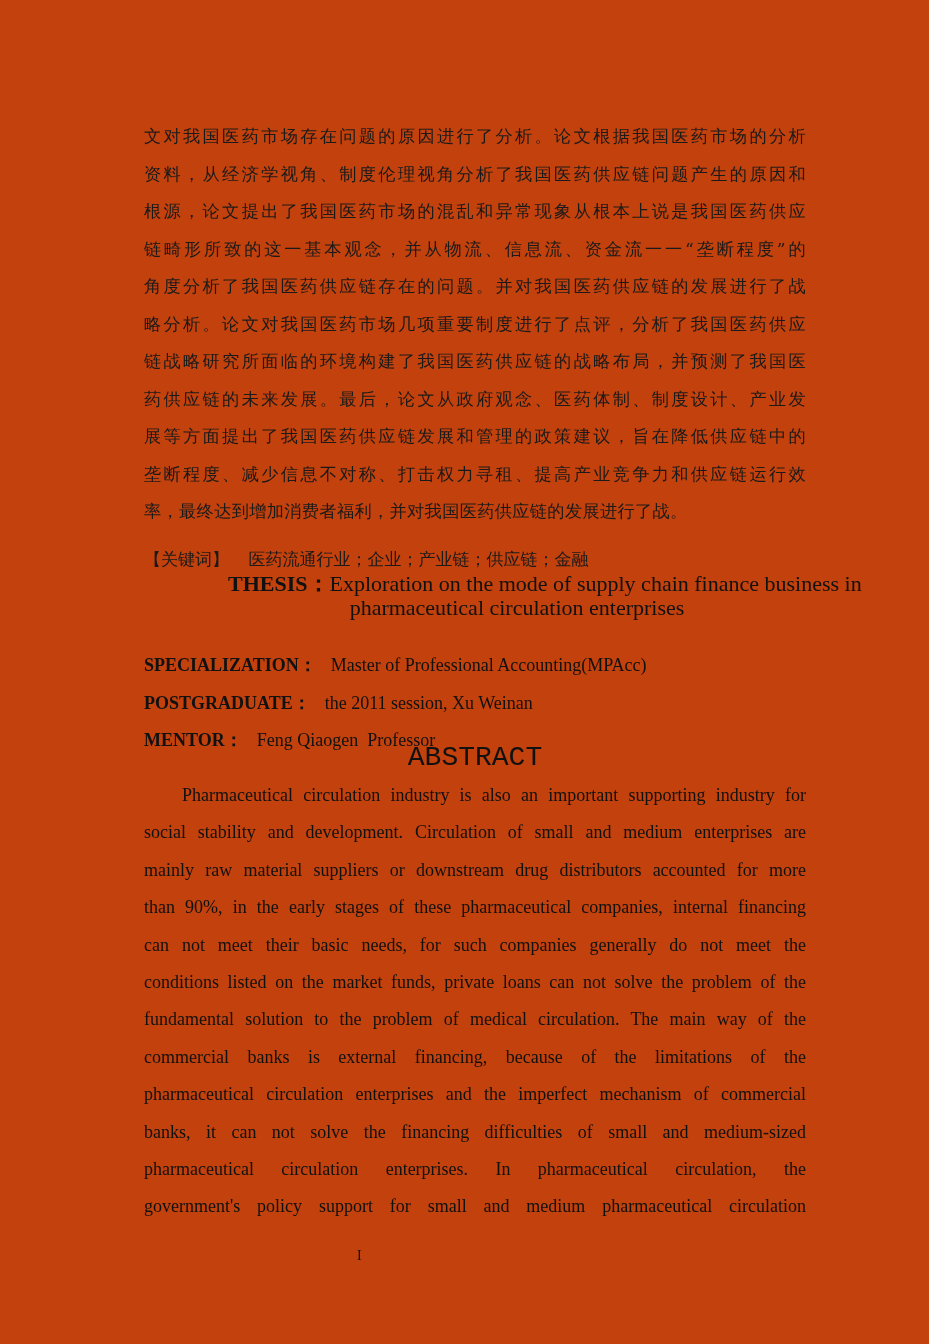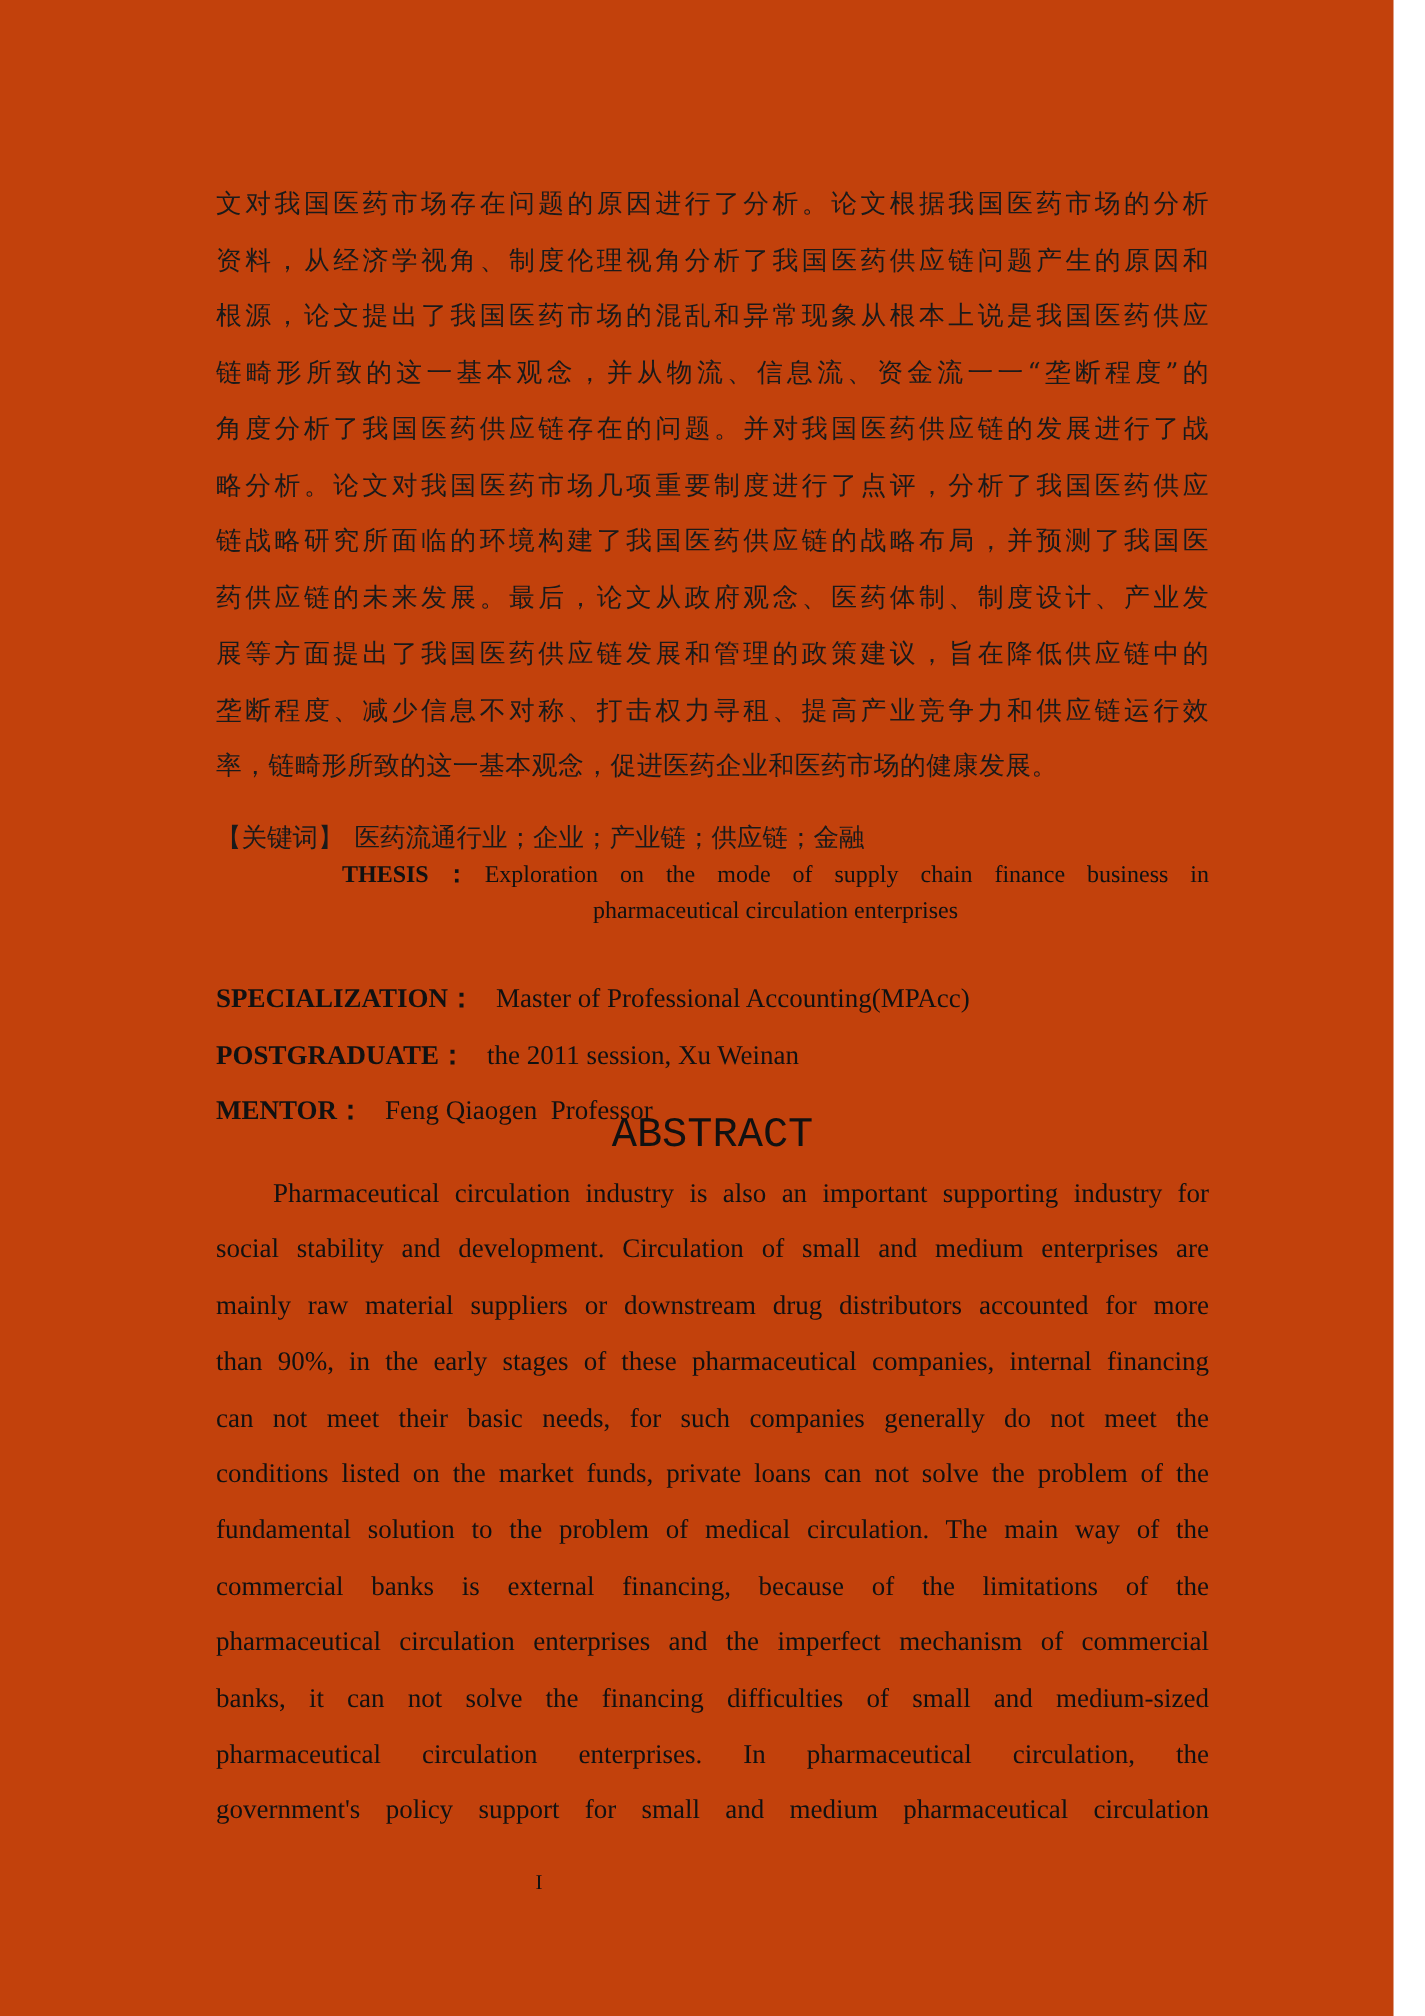--- a/index.html
+++ b/index.html
@@ -12,25 +12,25 @@
     letter-spacing: 0.35px;
     color: #1a1a1a;
   }
   .cn-line { display: block; white-space: nowrap; text-align-last: justify; text-align: justify; }
   .cn-line.last { text-align-last: left; }
   .keywords {
     position: absolute; left: 144px; top: 547px; width: 662px;
     font-family: "DejaVu Serif", "Liberation Serif", serif;
     font-size: 17px; line-height: 24px; color: #1a1a1a; white-space: nowrap;
   }
-  .keywords .kw-label { margin-right: 2px; }
+  .keywords .kw-label { margin-right: 14px; }
   .thesis {
     position: absolute; left: 228px; top: 572px; width: 578px;
     font-family: "Liberation Serif", "DejaVu Serif", serif;
-    font-size: 16px; line-height: 24px; color: #111111;
+    font-size: 22px; line-height: 24px; color: #111111;
   }
   .thesis .l1 { display: block; text-align: justify; text-align-last: justify; white-space: nowrap; }
   .thesis .l2 { display: block; text-align: center; }
   .bold { font-weight: bold; }
   .meta-line {
     position: absolute; left: 144px;
     font-family: "Liberation Serif", "DejaVu Serif", serif;
     font-size: 18px; line-height: 24px; color: #111111; white-space: nowrap; margin-top: 19px;
   }
   .meta-line .val { margin-left: 14px; }
@@ -61,21 +61,21 @@
     <span class="cn-line">文对我国医药市场存在问题的原因进行了分析。论文根据我国医药市场的分析</span>
     <span class="cn-line">资料，从经济学视角、制度伦理视角分析了我国医药供应链问题产生的原因和</span>
     <span class="cn-line">根源，论文提出了我国医药市场的混乱和异常现象从根本上说是我国医药供应</span>
     <span class="cn-line">链畸形所致的这一基本观念，并从物流、信息流、资金流一一“垄断程度”的</span>
     <span class="cn-line">角度分析了我国医药供应链存在的问题。并对我国医药供应链的发展进行了战</span>
     <span class="cn-line">略分析。论文对我国医药市场几项重要制度进行了点评，分析了我国医药供应</span>
     <span class="cn-line">链战略研究所面临的环境构建了我国医药供应链的战略布局，并预测了我国医</span>
     <span class="cn-line">药供应链的未来发展。最后，论文从政府观念、医药体制、制度设计、产业发</span>
     <span class="cn-line">展等方面提出了我国医药供应链发展和管理的政策建议，旨在降低供应链中的</span>
     <span class="cn-line">垄断程度、减少信息不对称、打击权力寻租、提高产业竞争力和供应链运行效</span>
-    <span class="cn-line last">率，链畸形所致的这一基本观念，促进医药企业和医药市场的健康发展。</span>
+    <span class="cn-line last">率，最终达到增加消费者福利，并对我国医药供应链的发展进行了战。</span>
   </div>
 
   <div class="keywords">
     <span class="kw-label">【关键词】</span>
     <span>医药流通行业；企业；产业链；供应链；金融</span>
   </div>
 
   <div class="thesis">
     <span class="l1"><span class="bold">THESIS：</span><span>Exploration on the mode of supply chain finance business in</span></span>
     <span class="l2">pharmaceutical circulation enterprises</span>

